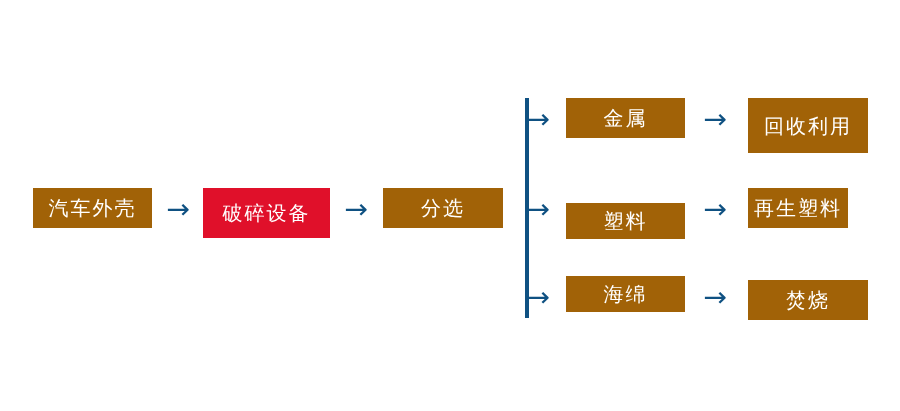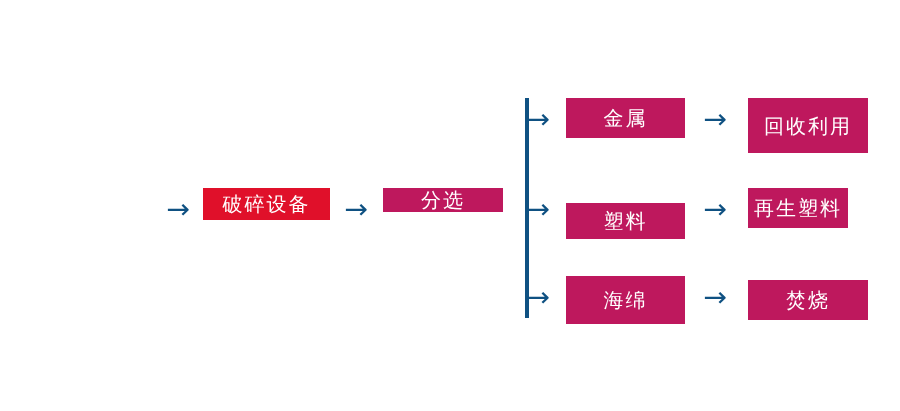--- a/index.html
+++ b/index.html
@@ -22,21 +22,21 @@
     display: flex;
     align-items: center;
     justify-content: center;
     color: #ffffff;
     font-size: 20px;
     letter-spacing: 2px;
     line-height: 1;
     white-space: nowrap;
     font-family: "DejaVu Sans", "Liberation Sans", sans-serif;
   }
-  .node-box.blue  { background: #be185d; }
+  .node-box.blue  { background: #a16207; }
   .node-box.red   { background: #E0102A; }
 
   .arrow {
     position: absolute;
     display: flex;
     align-items: center;
     justify-content: center;
     color: #0F5182;
     font-size: 27px;
     line-height: 1;
@@ -61,32 +61,33 @@
     font-size: 27px;
     line-height: 1;
     font-family: "DejaVu Sans", sans-serif;
   }
 </style>
 </head>
 <body>
 
 <div id="flowchart-canvas">
 
+  <div class="node-box blue" style="left:33px; top:188px; width:119px; height:40px;">汽车外壳</div>
 
   <div class="arrow" style="left:160px; top:188px; width:36px; height:40px;">
     <span class="arrow-glyph">→</span>
   </div>
 
-  <div class="node-box red" style="left:203px; top:188px; width:127px; height:32px;">破碎设备</div>
+  <div class="node-box red" style="left:203px; top:188px; width:127px; height:50px;">破碎设备</div>
 
   <div class="arrow" style="left:338px; top:188px; width:36px; height:40px;">
     <span class="arrow-glyph">→</span>
   </div>
 
-  <div class="node-box blue" style="left:383px; top:188px; width:120px; height:24px;">分选</div>
+  <div class="node-box blue" style="left:383px; top:188px; width:120px; height:40px;">分选</div>
 
   <div id="trunk-line" style="left:525px; top:98px; width:4px; height:220px;"></div>
 
   <div class="branch-arrow" style="left:527px; top:98px; width:38px; height:40px;">
     <span class="arrow-glyph">→</span>
   </div>
 
   <div class="node-box blue" style="left:566px; top:98px; width:119px; height:40px;">金属</div>
 
   <div class="arrow" style="left:697px; top:98px; width:36px; height:40px;">
@@ -104,21 +105,21 @@
   <div class="arrow" style="left:697px; top:188px; width:36px; height:40px;">
     <span class="arrow-glyph">→</span>
   </div>
 
   <div class="node-box blue" style="left:748px; top:188px; width:100px; height:40px;">再生塑料</div>
 
   <div class="branch-arrow" style="left:527px; top:276px; width:38px; height:40px;">
     <span class="arrow-glyph">→</span>
   </div>
 
-  <div class="node-box blue" style="left:566px; top:276px; width:119px; height:48px;">海绵</div>
+  <div class="node-box blue" style="left:566px; top:276px; width:119px; height:36px;">海绵</div>
 
   <div class="arrow" style="left:697px; top:276px; width:36px; height:40px;">
     <span class="arrow-glyph">→</span>
   </div>
 
   <div class="node-box blue" style="left:748px; top:280px; width:120px; height:40px;">焚烧</div>
 
 </div>
 
 </body></html>

